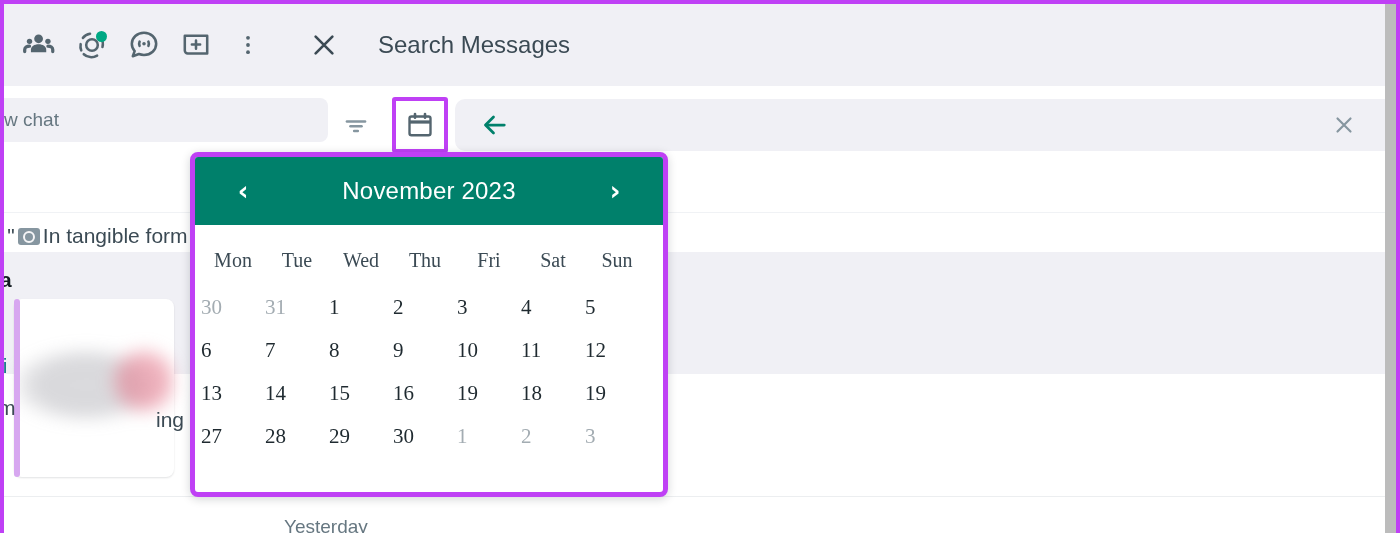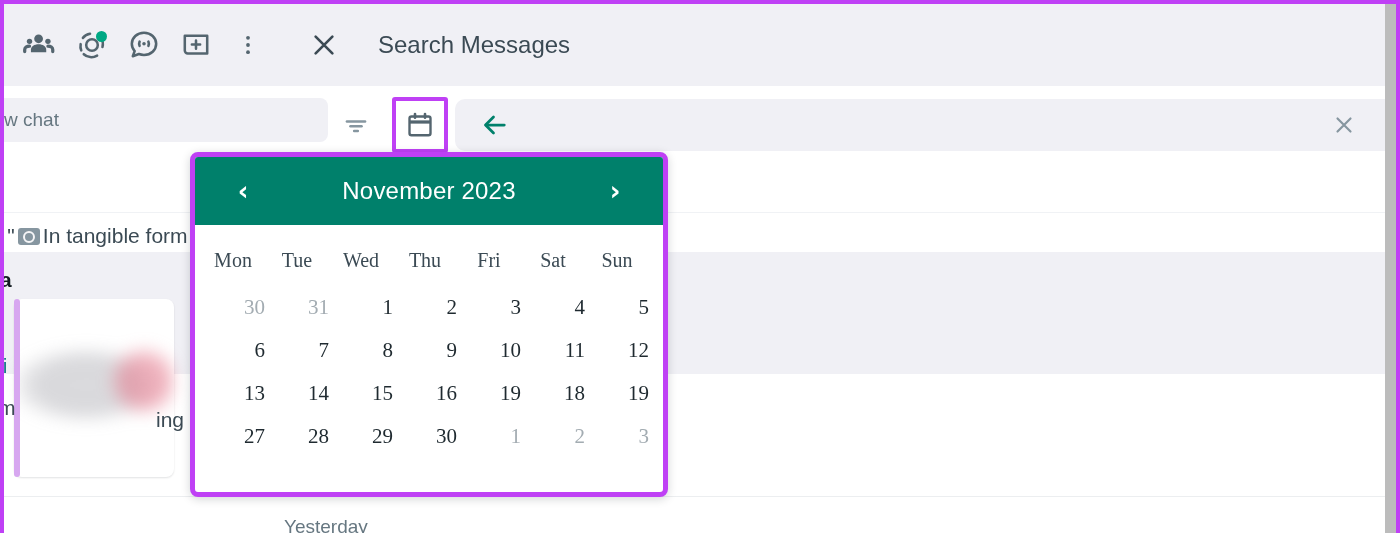--- a/index.html
+++ b/index.html
@@ -326,21 +326,21 @@
   }
 
   .dow {
     text-align: center;
     font-size: 20px;
     color: #3b4a54;
     padding: 8px 0 14px 0;
   }
 
   .day {
-    text-align: right;
+    text-align: left;
     font-size: 21px;
     color: #1f2a30;
     padding: 10px 0;
     line-height: 1.1;
   }
   .day.muted { color: #a3acb2; }
 
 </style>
 </head>
 <body>

